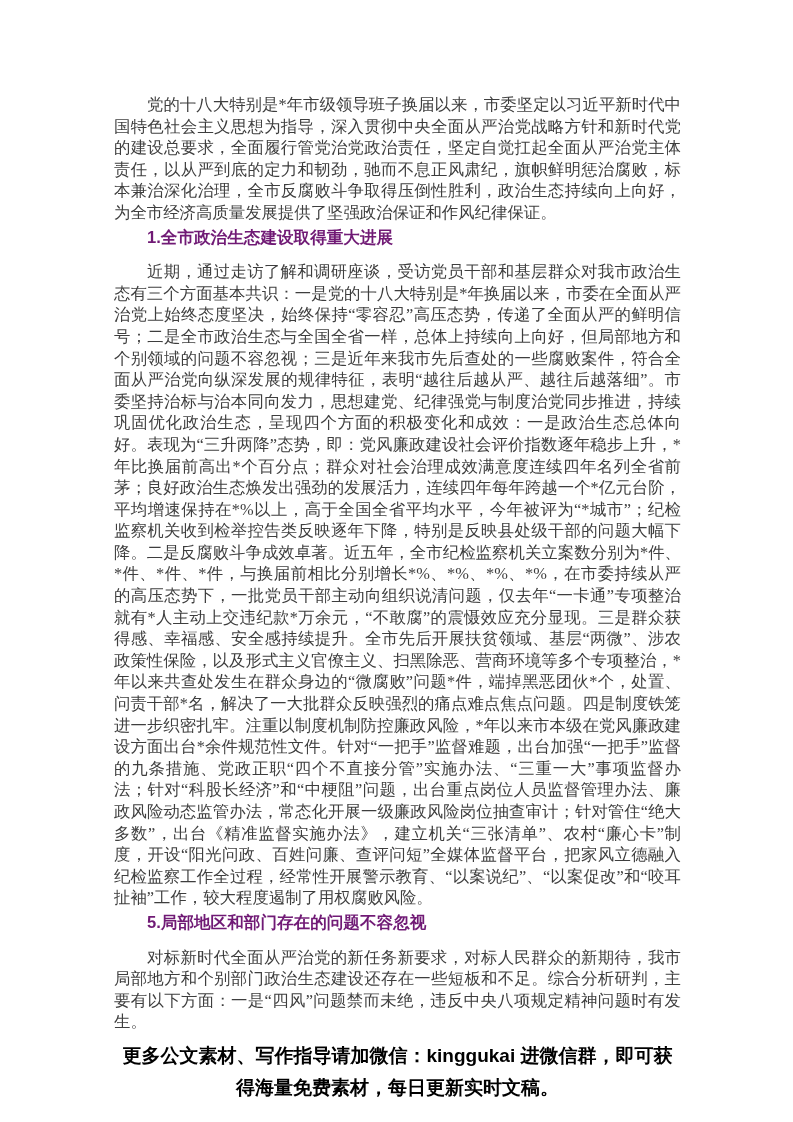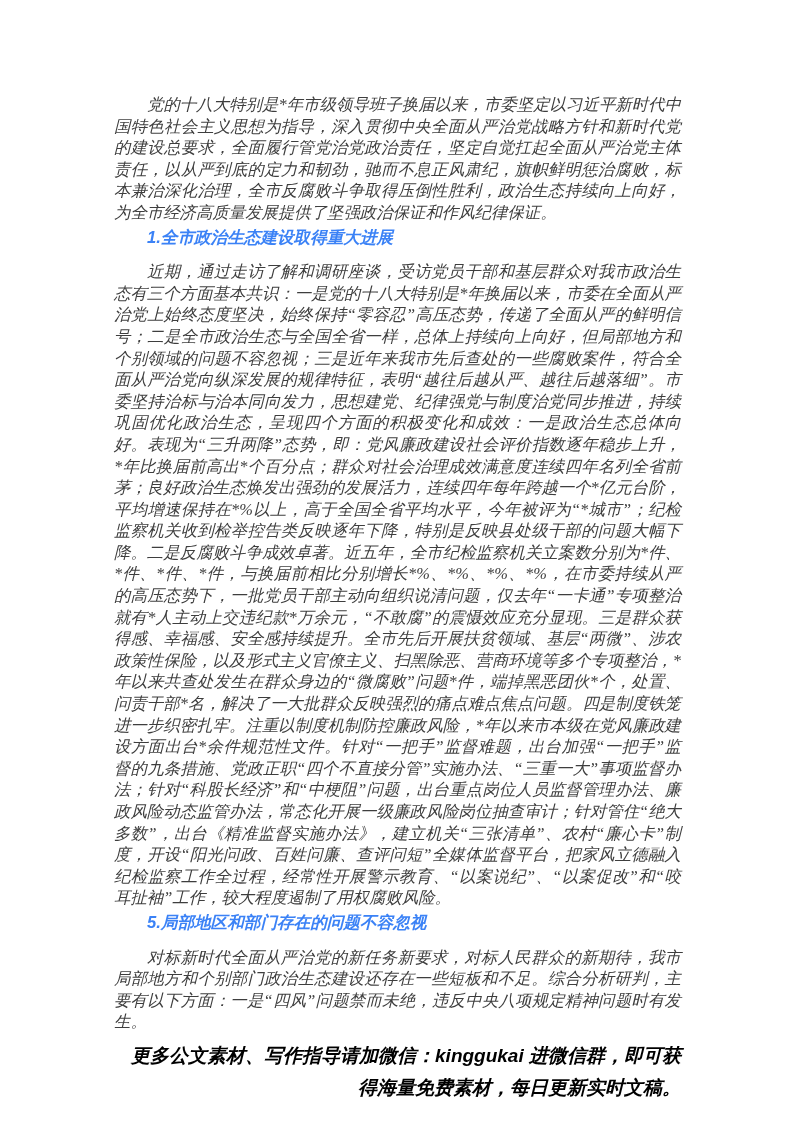--- a/index.html
+++ b/index.html
@@ -12,49 +12,48 @@
     height: 1122px;
     overflow: hidden;
   }
   .page {
     box-sizing: border-box;
     width: 793px;
     height: 1082px;
     padding: 94px 112px 0 114px;
     background: #ffffff;
     font-family: "Liberation Serif", "DejaVu Serif", serif;
-    font-style: italic;
   }
   .para {
     margin: 0;
     font-size: 16.4px;
     line-height: 21.6px;
     color: #3e3e3e;
     text-align: justify;
     text-justify: inter-ideograph;
     text-indent: 33px;
     word-break: break-all;
   }
   .heading {
     margin: 3px 0 13px 0;
     font-size: 16.6px;
     line-height: 21.6px;
     font-weight: bold;
-    color: #3b82f6;
+    color: #701a75;
     text-indent: 33px;
     font-family: "Liberation Sans", "DejaVu Sans", sans-serif;
   }
   .promo-footer {
     margin-top: 7px;
     font-family: "Liberation Sans", "DejaVu Sans", sans-serif;
     font-weight: bold;
     font-size: 19px;
     line-height: 32px;
     color: #000000;
-    text-align: right;
+    text-align: center;
     word-break: break-all;
   }
 </style>
 </head>
 <body>
 
 <div class="page">
 
   <p class="para">党的十八大特别是*年市级领导班子换届以来，市委坚定以习近平新时代中国特色社会主义思想为指导，深入贯彻中央全面从严治党战略方针和新时代党的建设总要求，全面履行管党治党政治责任，坚定自觉扛起全面从严治党主体责任，以从严到底的定力和韧劲，驰而不息正风肃纪，旗帜鲜明惩治腐败，标本兼治深化治理，全市反腐败斗争取得压倒性胜利，政治生态持续向上向好，为全市经济高质量发展提供了坚强政治保证和作风纪律保证。</p>
 

